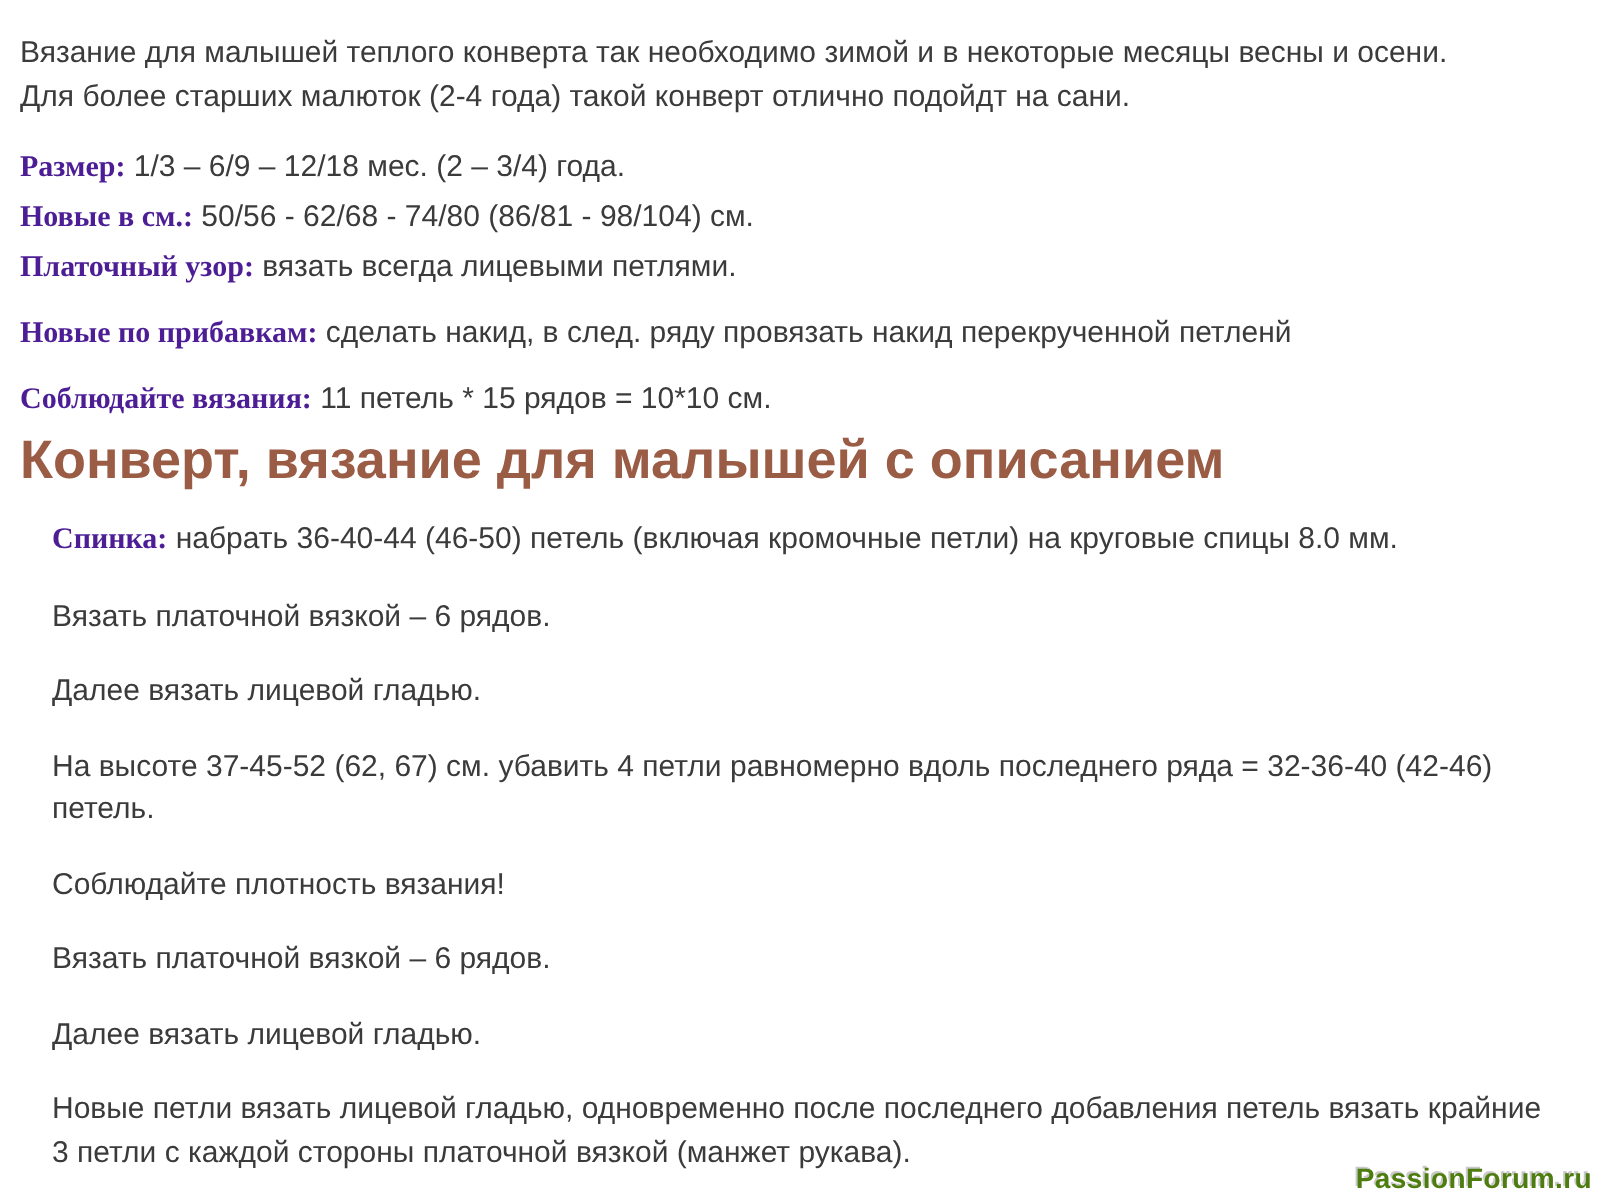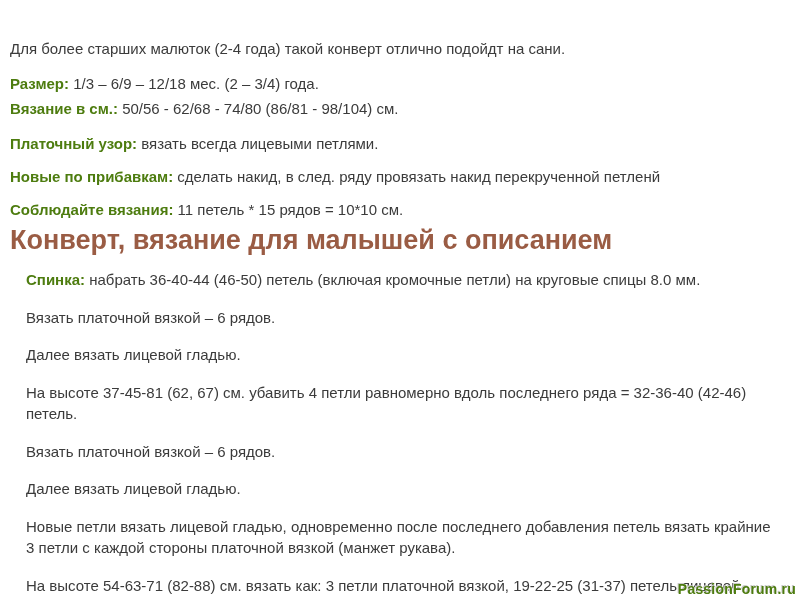--- a/index.html
+++ b/index.html
@@ -33,21 +33,21 @@
   }
   p, .spec, .line {
     font-size: 15px;
     line-height: 22px;
     margin: 16px;
   }
   .intro { margin: 2px 0 13px 0; }
   .spec { margin: 0 0 3px 0; }
   .spec-gap { margin: 0 0 11px 0; }
   .spec-last { margin: 0; }
-  b, .lbl { font-weight: bold; color: #4d7c0f; }
+  b, .lbl { font-weight: bold; color: #4c1d95; font-family: Liberation Serif, serif; }
   h2 {
     margin: 6px 0 10px 0;
     font-size: 27px;
     line-height: 26px;
     font-weight: bold;
     color: #9a5c44;
   }
   .main-block .line {
     line-height: 21.5px;
   }
@@ -64,40 +64,41 @@
 </style>
 </head>
 <body>
 
 <div class="top-heading-clip">
   <h1>Конверт, вязание для малышей с описанием</h1>
 </div>
 
 <div class="content">
 
-  <p class="intro"><br><span>Для более старших малюток (2-4 года) такой конверт отлично подойдт на сани.</span></p>
+  <p class="intro"><span>Вязание для малышей теплого конверта так необходимо зимой и в некоторые месяцы весны и осени.</span><br><span>Для более старших малюток (2-4 года) такой конверт отлично подойдт на сани.</span></p>
 
   <p class="spec"><b>Размер:</b><span> 1/3 – 6/9 – 12/18 мес. (2 – 3/4) года.</span></p>
 
-  <p class="spec"><b>Вязание в см.:</b><span> 50/56 - 62/68 - 74/80 (86/81 - 98/104) см.</span></p>
+  <p class="spec"><b>Новые в см.:</b><span> 50/56 - 62/68 - 74/80 (86/81 - 98/104) см.</span></p>
 
 
-  <p class="spec-gap" style="margin-top:13px;"><b>Платочный узор:</b><span> вязать всегда лицевыми петлями.</span></p>
+  <p class="spec-gap" style="margin-top:3px;"><b>Платочный узор:</b><span> вязать всегда лицевыми петлями.</span></p>
 
   <p class="spec-gap"><b>Новые по прибавкам:</b><span> сделать накид, в след. ряду провязать накид перекрученной петленй</span></p>
 
   <p class="spec-last"><b>Соблюдайте вязания:</b><span> 11 петель * 15 рядов = 10*10 см.</span></p>
 
   <h2>Конверт, вязание для малышей с описанием</h2>
 
   <div class="main-block">
     <div class="line"><b>Спинка:</b><span> набрать 36-40-44 (46-50) петель (включая кромочные петли) на круговые спицы 8.0 мм.</span></div>
     <div class="line">Вязать платочной вязкой – 6 рядов.</div>
     <div class="line">Далее вязать лицевой гладью.</div>
-    <div class="line">На высоте 37-45-81 (62, 67) см. убавить 4 петли равномерно вдоль последнего ряда = 32-36-40 (42-46) петель.</div>
+    <div class="line">На высоте 37-45-52 (62, 67) см. убавить 4 петли равномерно вдоль последнего ряда = 32-36-40 (42-46) петель.</div>
+    <div class="line">Соблюдайте плотность вязания!</div>
     <div class="line">Вязать платочной вязкой – 6 рядов.</div>
     <div class="line">Далее вязать лицевой гладью.</div>
     <div class="line">Новые петли вязать лицевой гладью, одновременно после последнего добавления петель вязать крайние 3 петли с каждой стороны платочной вязкой (манжет рукава).</div>
     <div class="line">На высоте 54-63-71 (82-88) см. вязать как: 3 петли платочной вязкой, 19-22-25 (31-37) петель лицевой гладью, 24-24-26 (26-26) петель платочной вязкой, 19-22-25 (31-37) петель лицевой гладью, 3 петли платочной вязкой.</div>
 
   </div>
 
 </div>
 
 <div class="watermark">PassionForum.ru</div>

